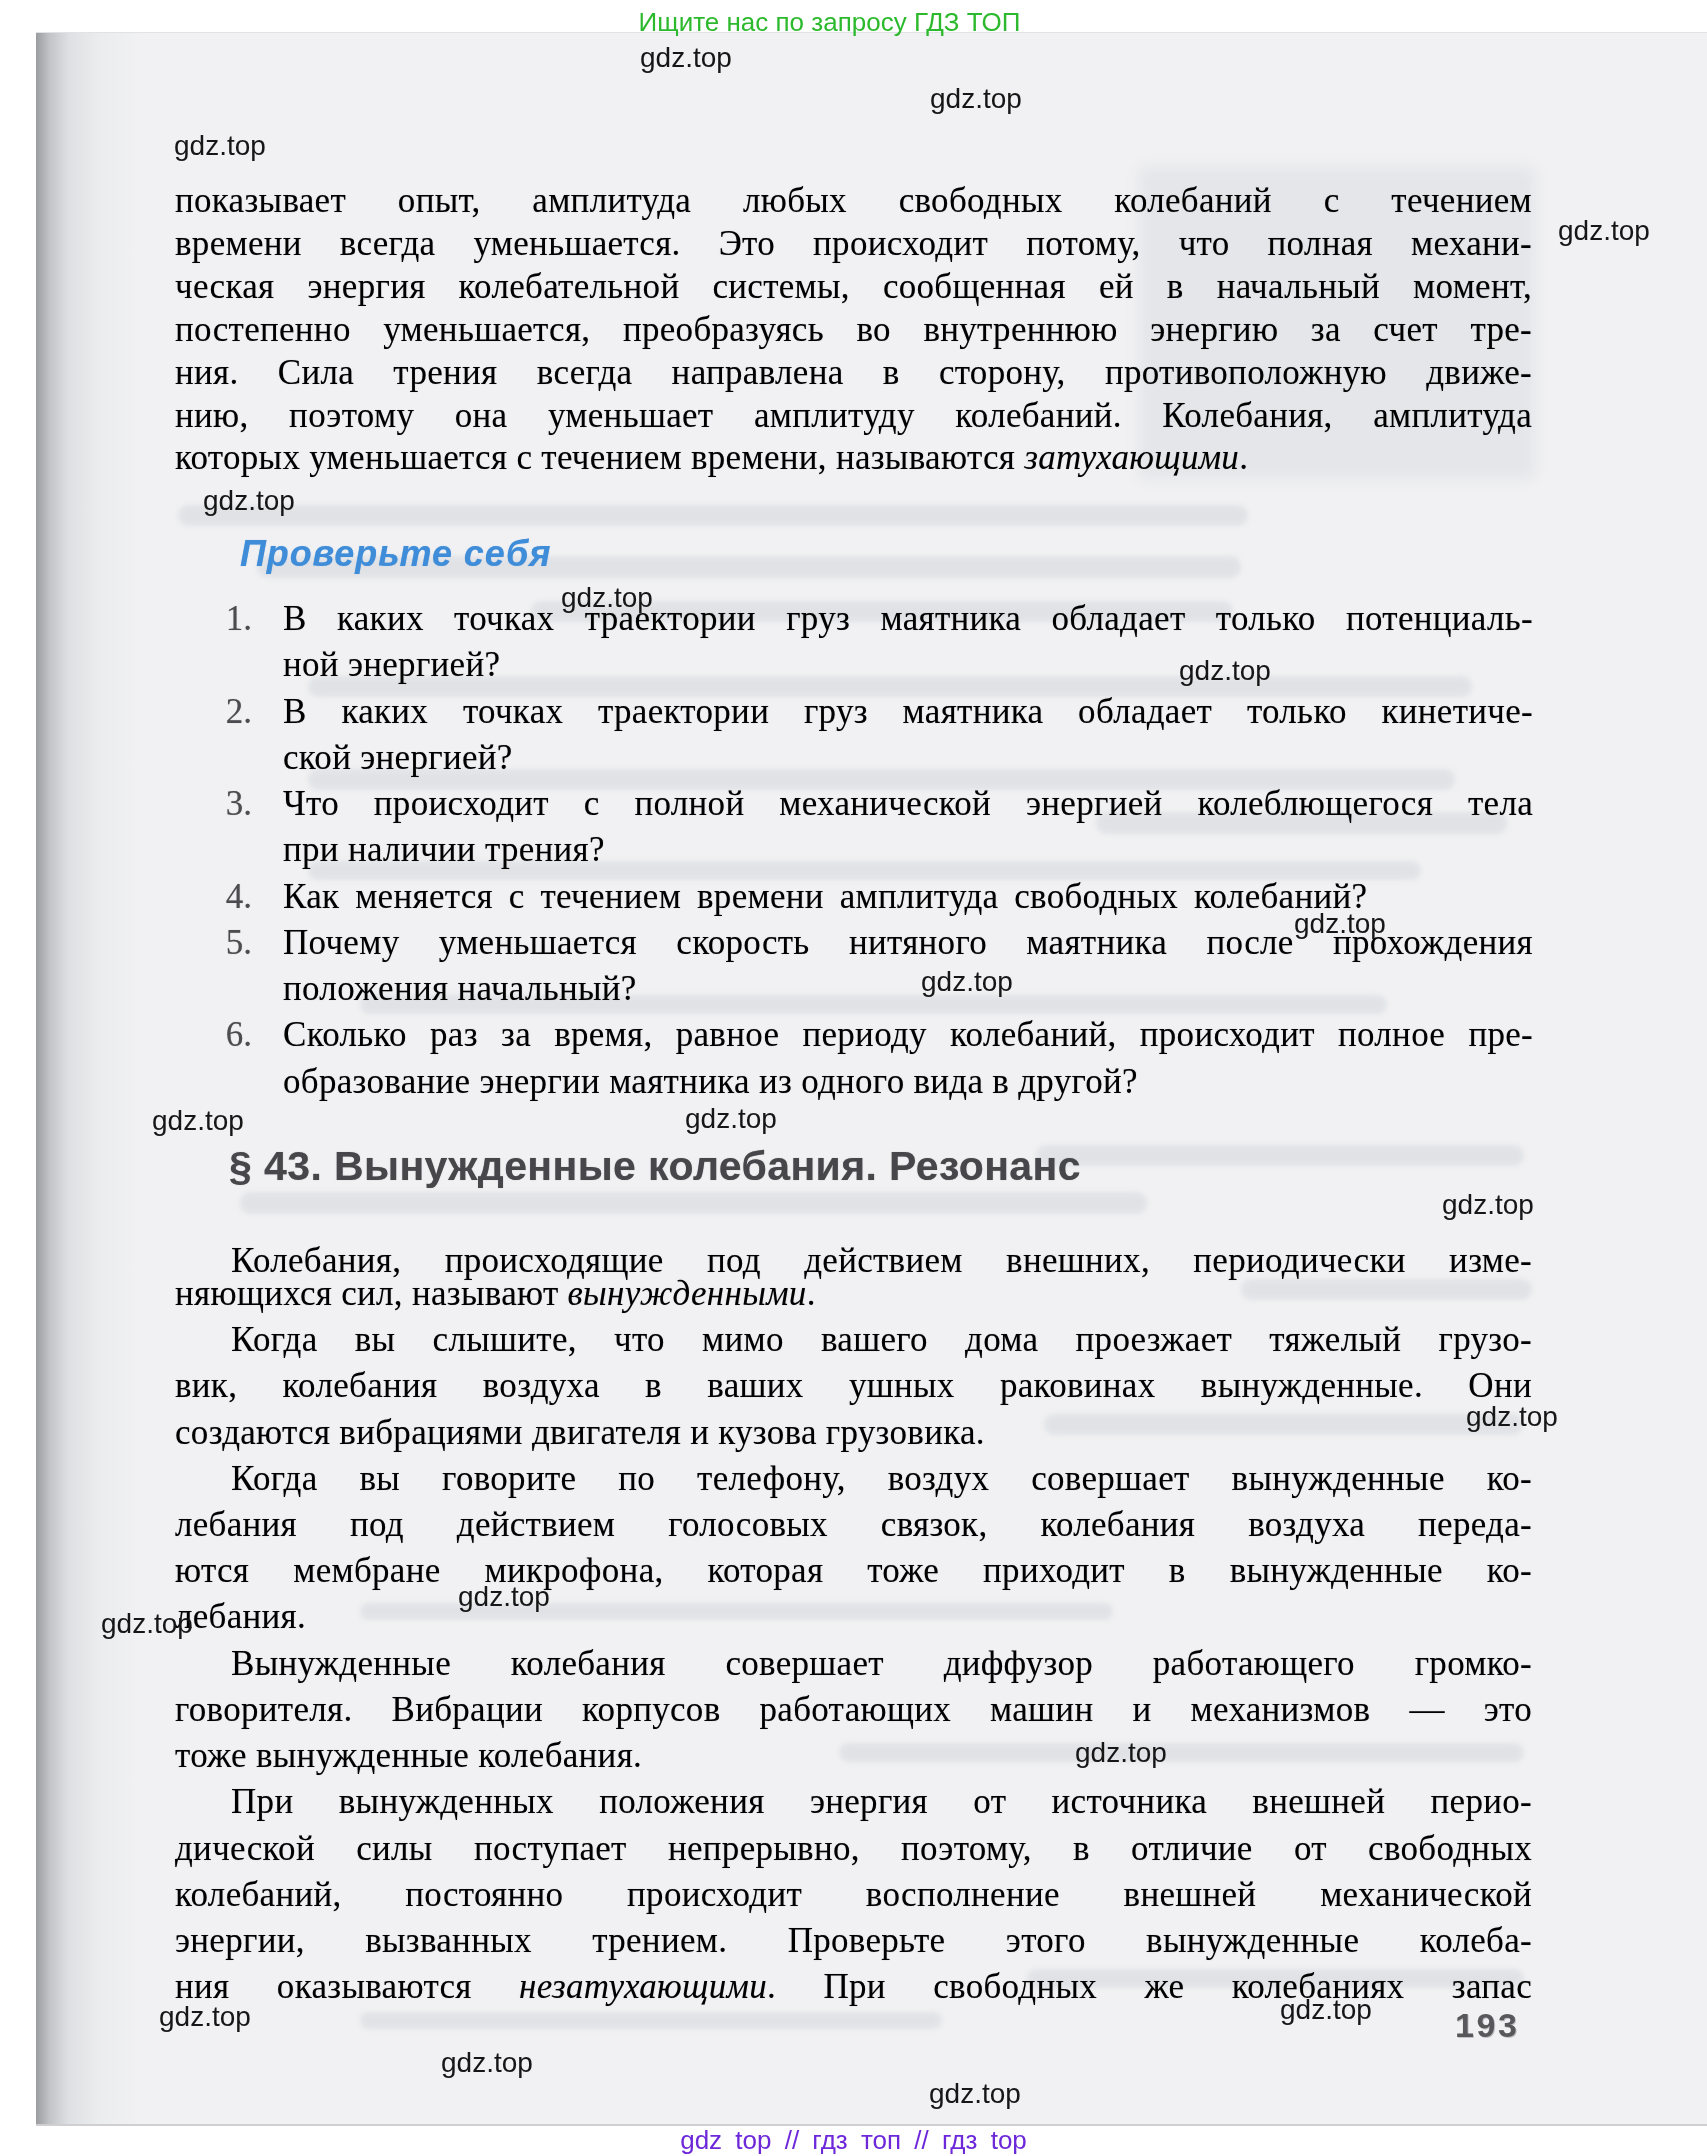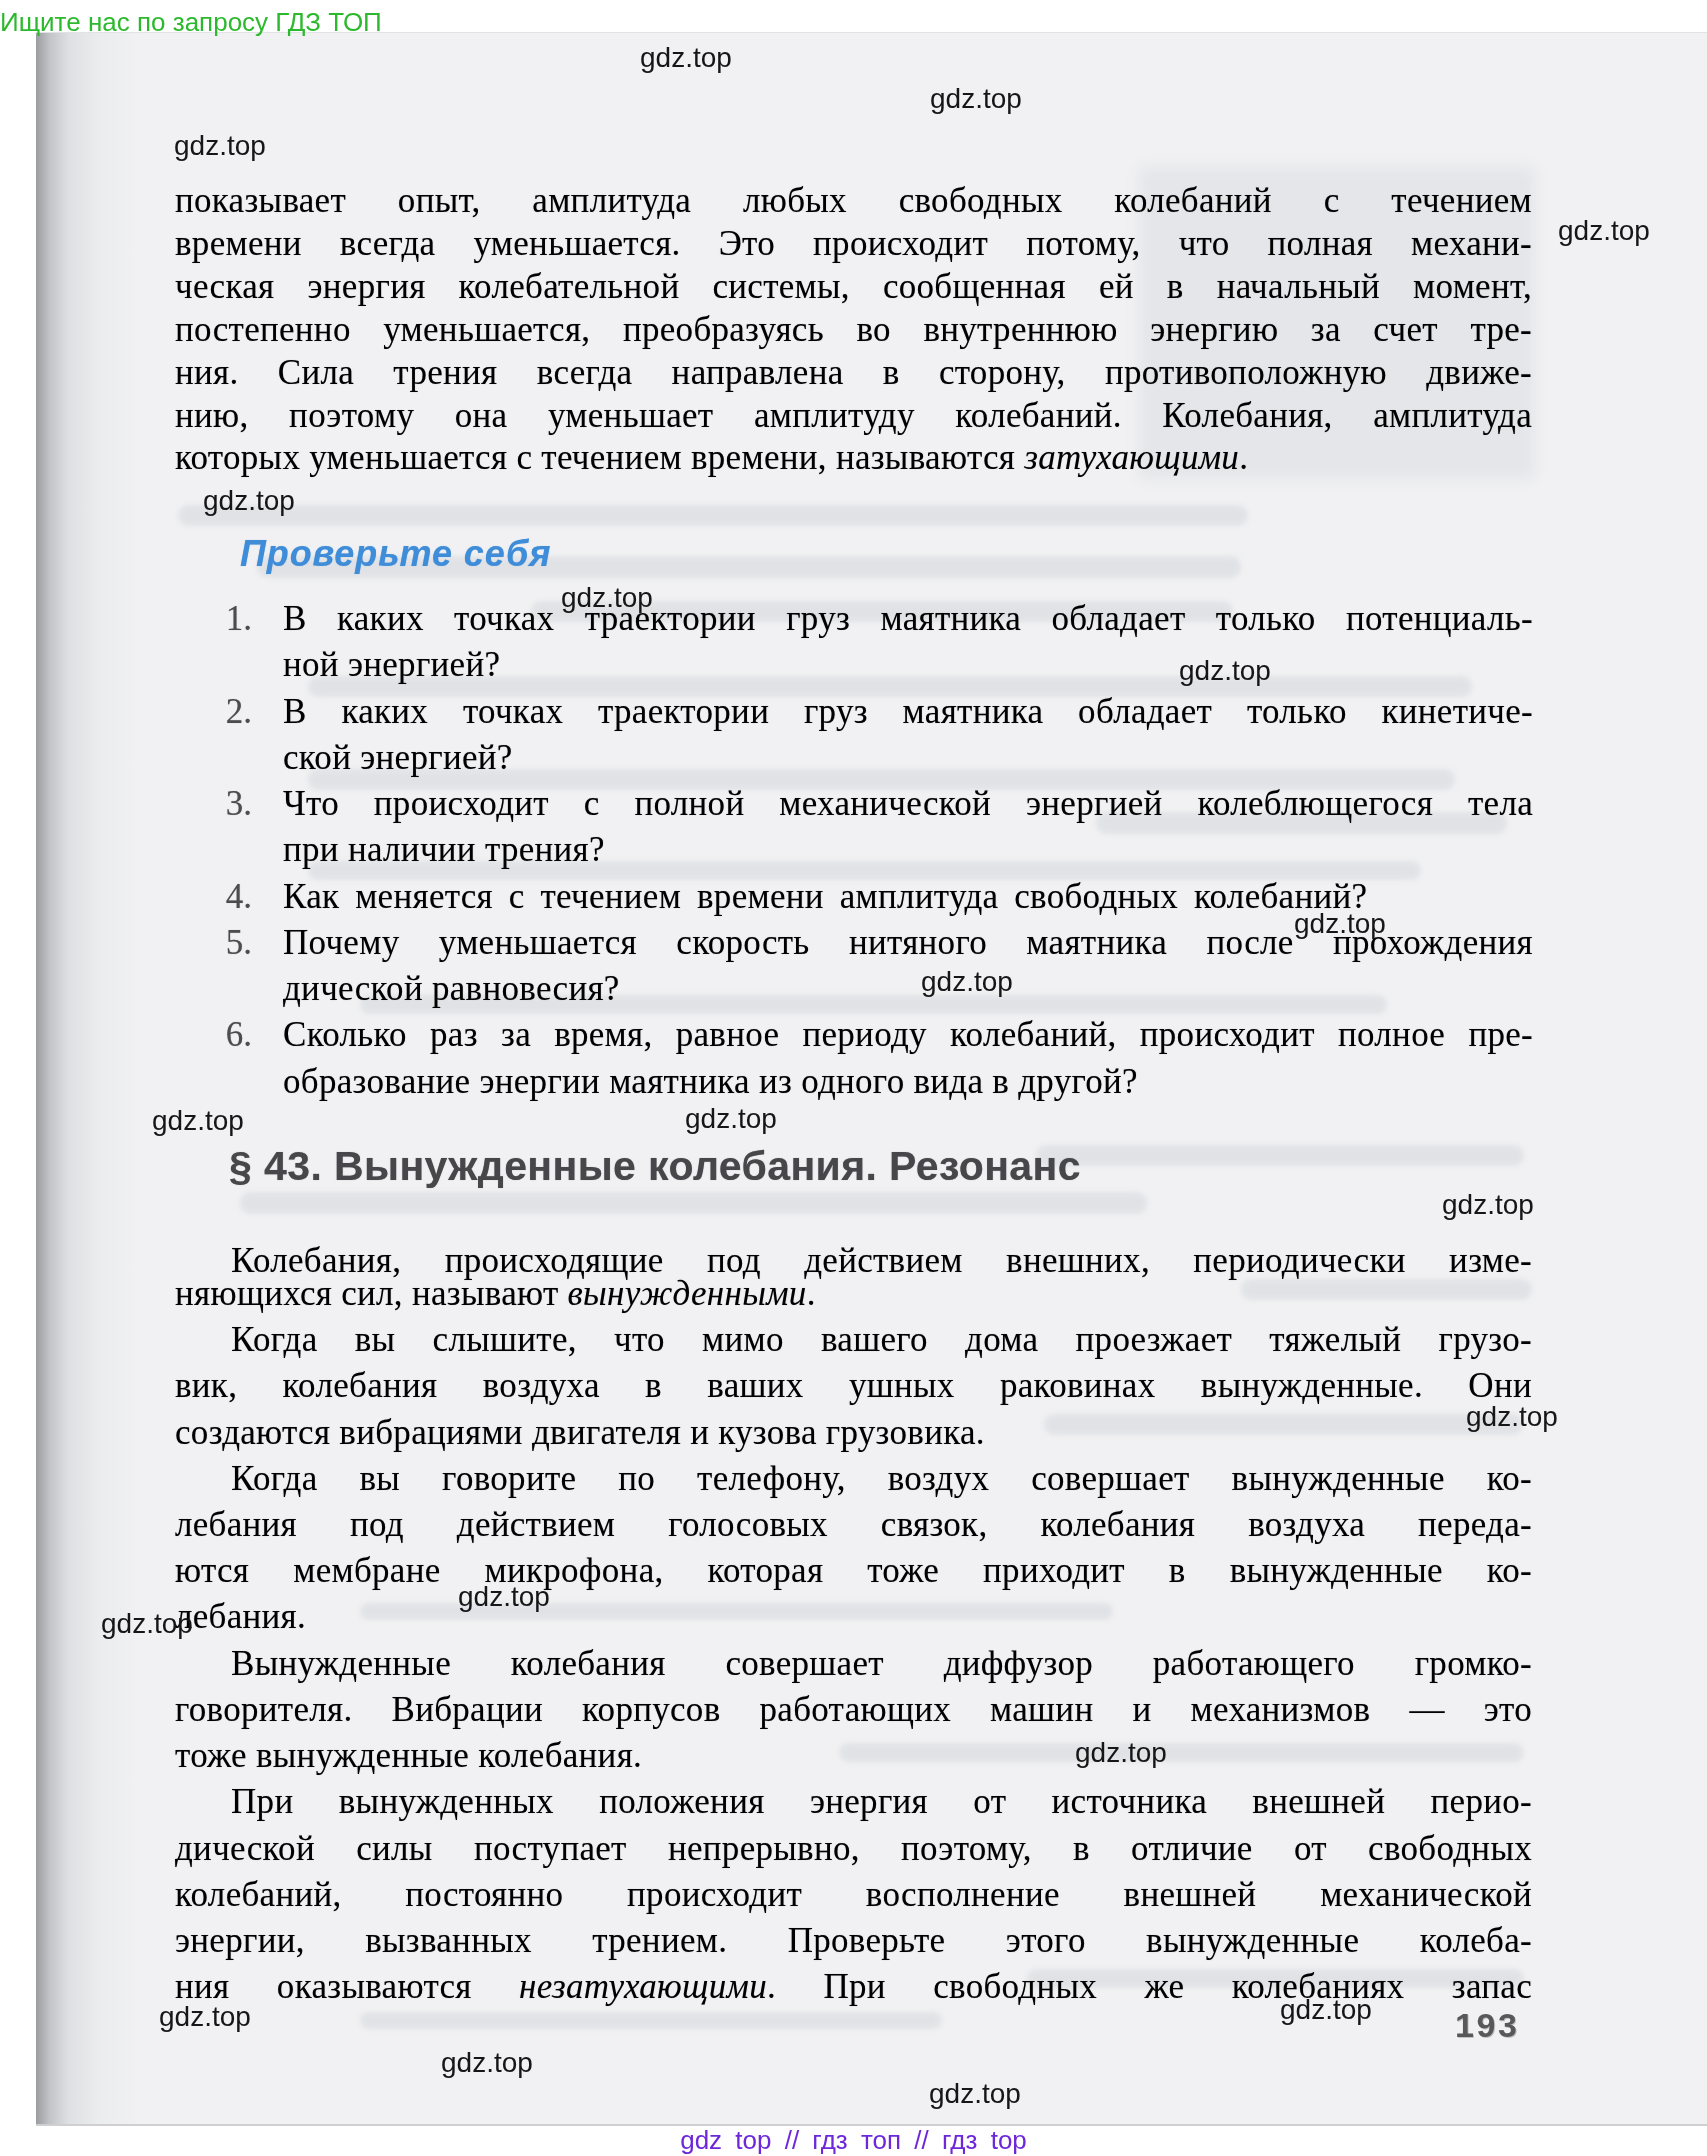--- a/index.html
+++ b/index.html
@@ -38,21 +38,21 @@
     font:bold 41px/1.1 "Liberation Sans", sans-serif;
     color:#47474b;letter-spacing:0.4px;
     text-shadow:0 0 0.9px rgba(70,70,75,.5);
   }
   .wm{
     position:absolute;
     font:28px/1.1 "Liberation Sans", sans-serif;
     color:#161616;
   }
   .promo{
-    position:absolute;left:0;top:6.8px;width:1659px;text-align:left;
+    position:absolute;left:0;top:6.8px;width:1659px;text-align:center;
     font:26px/1.2 "Liberation Sans", sans-serif;color:#2db92d;
   }
   .site-line{
     position:absolute;left:0;top:2125px;width:1707px;text-align:center;
     font:26px/1.2 "Liberation Sans", sans-serif;color:#6d28d9;word-spacing:6px;
   }
   .page-num{
     position:absolute;left:1455px;top:2007px;
     font:bold 34px/1.1 "Liberation Sans", sans-serif;color:#57575c;
     letter-spacing:2.6px;text-shadow:0.9px 0.9px 0 rgba(87,87,92,.3);
@@ -110,21 +110,21 @@
 
 <div class="qnum" style="left:213px;top:784px;">3.</div>
 <div class="ln jl" style="left:283px;top:784px;width:1250px;">Что происходит с полной механической энергией колеблющегося тела</div>
 <div class="ln" style="left:283px;top:830px;width:1250px;">при наличии трения?</div>
 
 <div class="qnum" style="left:213px;top:877px;">4.</div>
 <div class="ln" style="left:283px;top:877px;width:1250px;word-spacing:6.8px;">Как меняется с течением времени амплитуда свободных колебаний?</div>
 
 <div class="qnum" style="left:213px;top:923px;">5.</div>
 <div class="ln jl" style="left:283px;top:923px;width:1250px;">Почему уменьшается скорость нитяного маятника после прохождения</div>
-<div class="ln" style="left:283px;top:969px;width:1250px;">дической равновесия?</div>
+<div class="ln" style="left:283px;top:969px;width:1250px;">положения начальный?</div>
 
 <div class="qnum" style="left:213px;top:1015px;">6.</div>
 <div class="ln jl" style="left:283px;top:1015px;width:1250px;">Сколько раз за время, равное периоду колебаний, происходит полное пре-</div>
 <div class="ln" style="left:283px;top:1062px;width:1250px;">образование энергии маятника из одного вида в другой?</div>
 
 <div class="sec-heading">§ 43. Вынужденные колебания. Резонанс</div>
 
 <div class="ln jl" style="left:231px;top:1228px;width:1301px;margin-top:13px;">Колебания, происходящие под действием внешних, периодически изме-</div>
 <div class="ln" style="left:175px;top:1274px;width:1357px;"><span>няющихся сил, называют </span><i>вынужденными</i><span>.</span></div>
 

